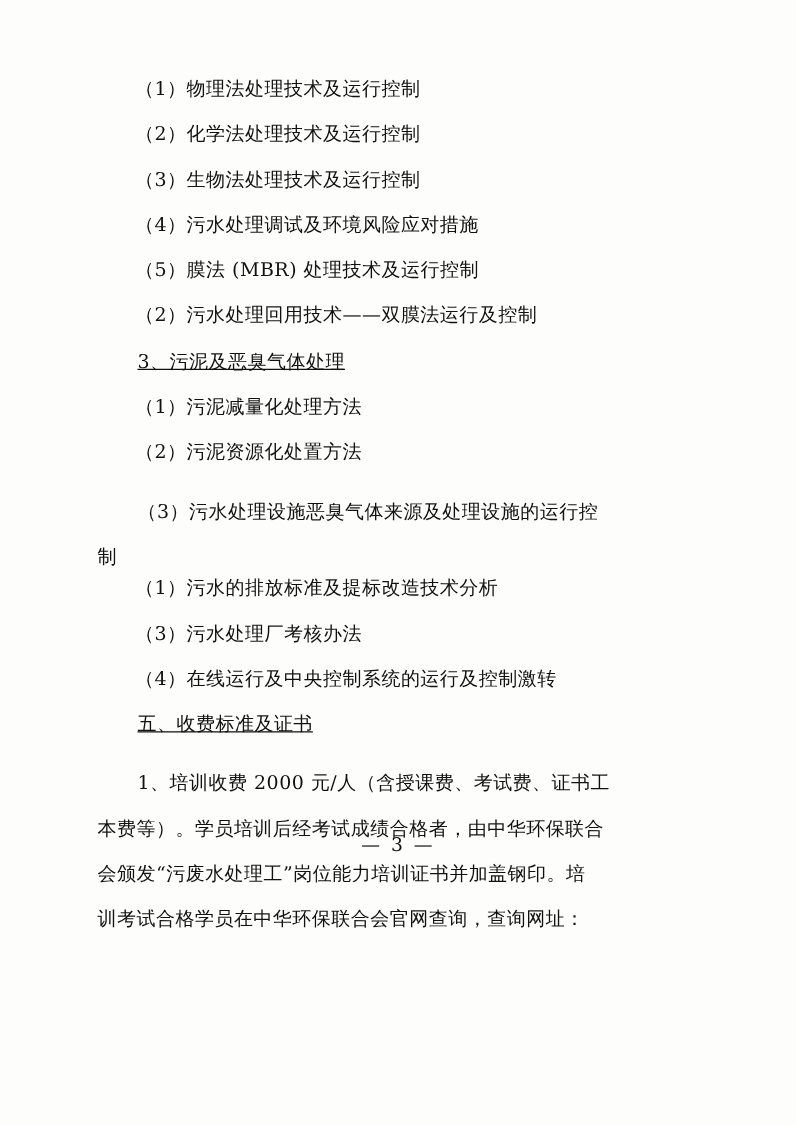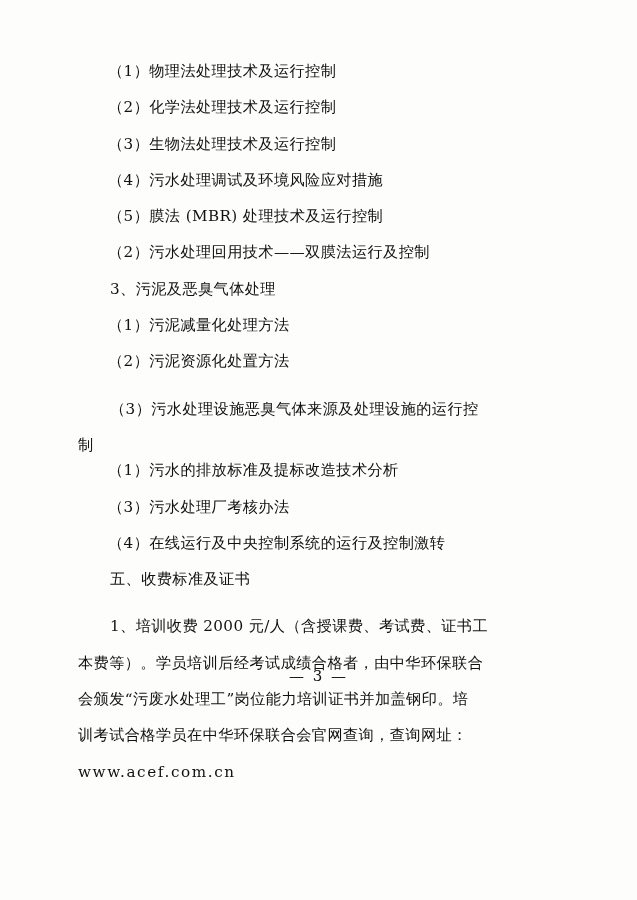--- a/index.html
+++ b/index.html
@@ -33,20 +33,21 @@
     text-justify: inter-ideograph;
     letter-spacing: 0.4px;
     height: 36.3px;
     white-space: nowrap;
   }
   .para.indent {
     padding-left: 30px;
   }
   .para.indent2 {
     padding-left: 32px;
+    text-decoration: underline;
   }
   .blockpara {
     text-align: justify;
     text-justify: inter-ideograph;
     letter-spacing: 0.4px;
     white-space: normal;
     line-height: 36.3px;
     height: auto;
   }
   .wrap-line {
@@ -100,19 +101,18 @@
     <div class="para indent">（3）污水处理厂考核办法</div>
     <div class="para indent">（4）在线运行及中央控制系统的运行及控制激转</div>
 
     <div class="para indent2">五、收费标准及证书</div>
 
     <div class="blockpara">
       <span class="wrap-line first">1、培训收费 2000 元/人（含授课费、考试费、证书工</span>
       <span class="wrap-line">本费等）。学员培训后经考试成绩合格者，由中华环保联合</span>
       <span class="wrap-line">会颁发“污废水处理工”岗位能力培训证书并加盖钢印。培</span>
       <span class="wrap-line">训考试合格学员在中华环保联合会官网查询，查询网址：</span>
-      <span class="wrap-line mono-url">www.acef.com.cn</span>
     </div>
 
   </div>
 
   <div class="footer">— 3 —</div>
 </div>
 
 </body></html>

